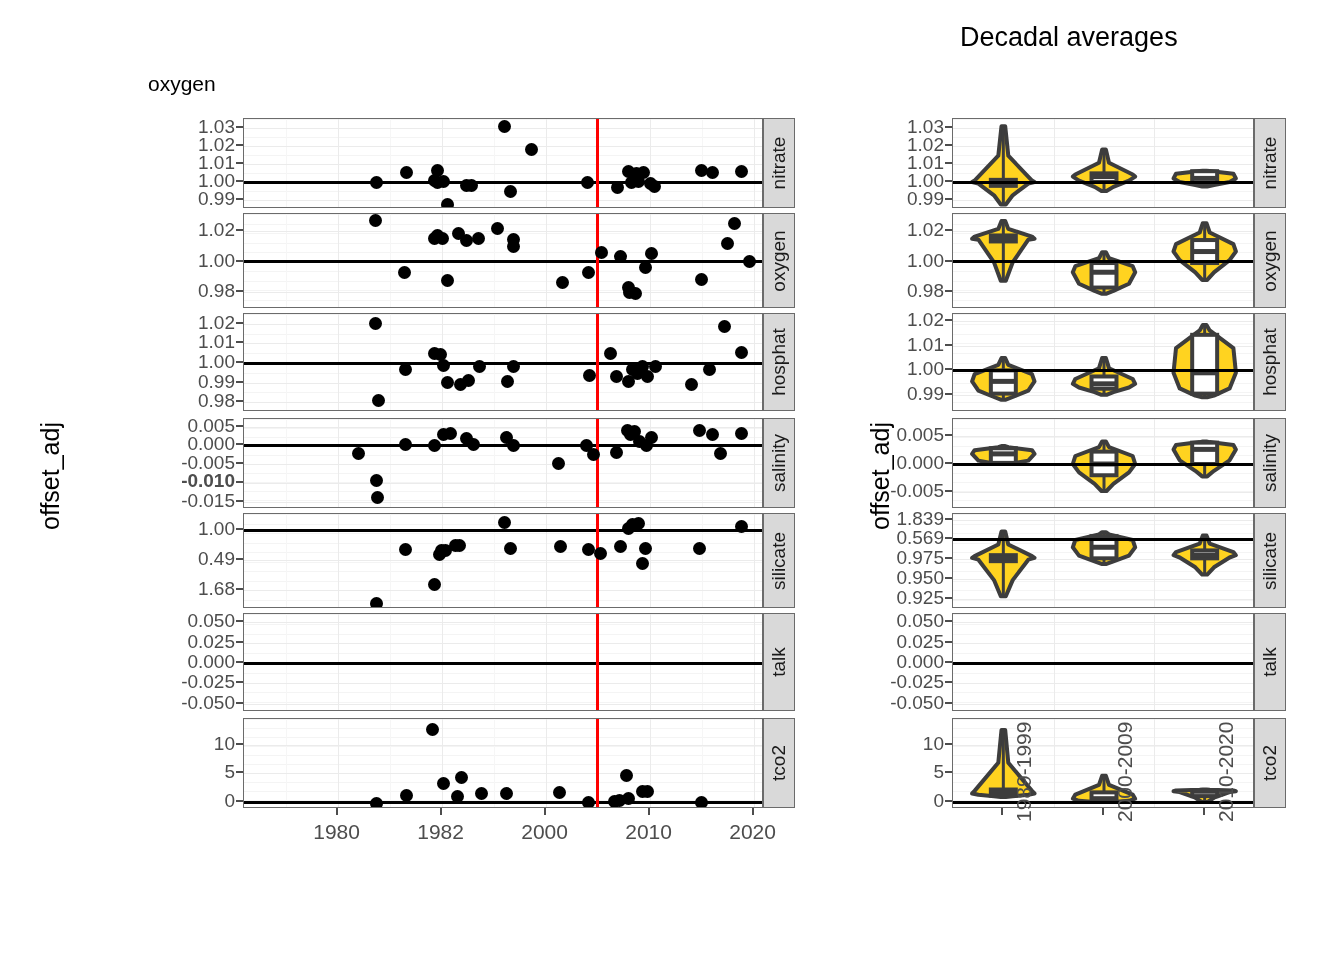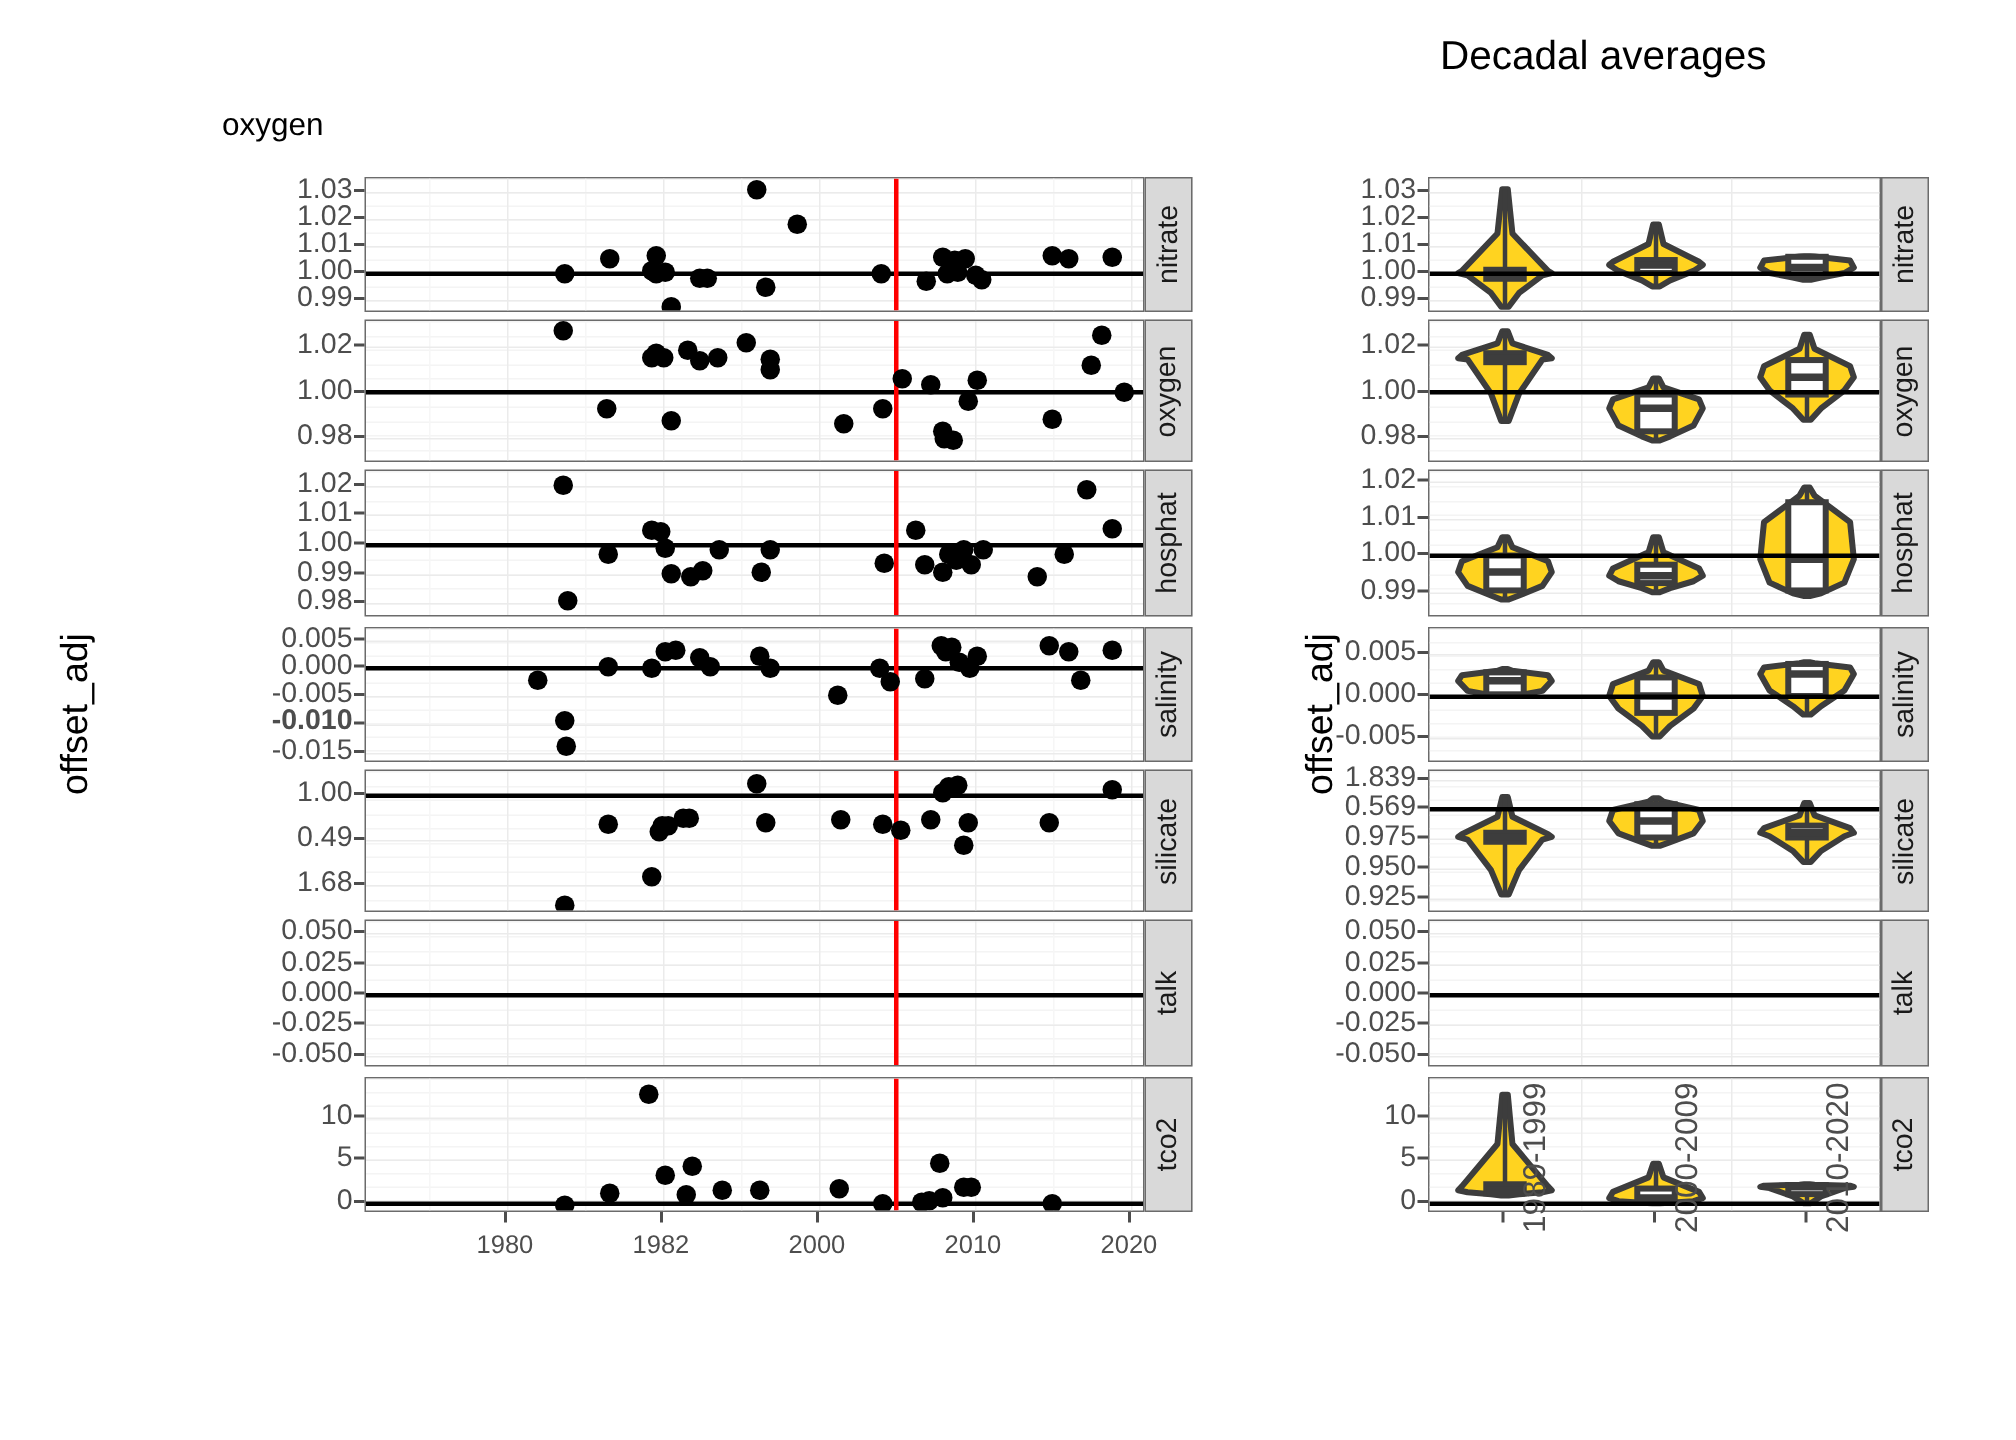--- a/index.html
+++ b/index.html
@@ -30,21 +30,21 @@
   .pt{position:absolute;width:13px;height:13px;border-radius:50%;background:#000;margin-left:-6.5px;margin-top:-6.5px;}
 
   
   .strip{position:absolute;background:#d9d9d9;border:1.5px solid #6b6b6b;box-sizing:border-box;display:flex;align-items:center;justify-content:center;}
   .strip span{font-size:19px;color:#1a1a1a;white-space:nowrap;transform:rotate(-90deg);}
 
   
   .ytick{position:absolute;font-size:19px;color:#4d4d4d;text-align:right;white-space:nowrap;transform:translateY(-50%);}
   .ytickmark{position:absolute;width:7px;height:2px;background:#4d4d4d;}
   
-  .xtick{position:absolute;font-size:17px;color:#4d4d4d;text-align:center;white-space:nowrap;transform:translateX(-50%);}
+  .xtick{position:absolute;font-size:21px;color:#4d4d4d;text-align:center;white-space:nowrap;transform:translateX(-50%);}
   .xtickmark{position:absolute;width:2px;height:7px;background:#4d4d4d;}
   .xtick-rot{position:absolute;font-size:21px;color:#4d4d4d;white-space:nowrap;transform:rotate(-90deg);transform-origin:left top;}
   svg{display:block;}
 </style>
 </head>
 <body>
 
 <div class="page">
 
   <div class="subtitle-left">oxygen</div>

